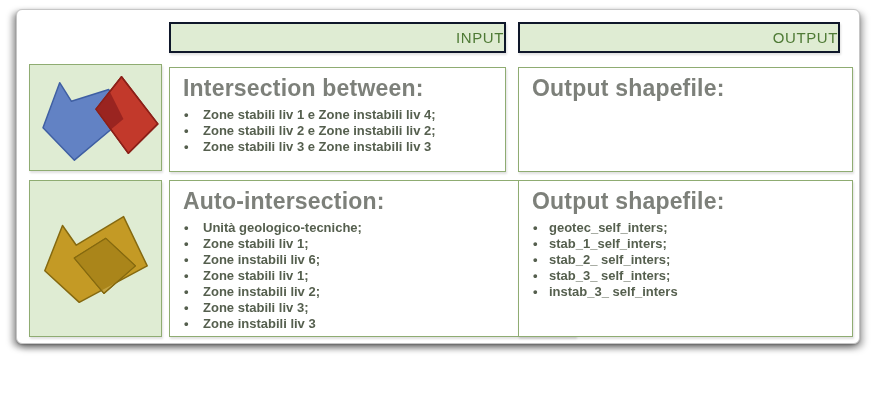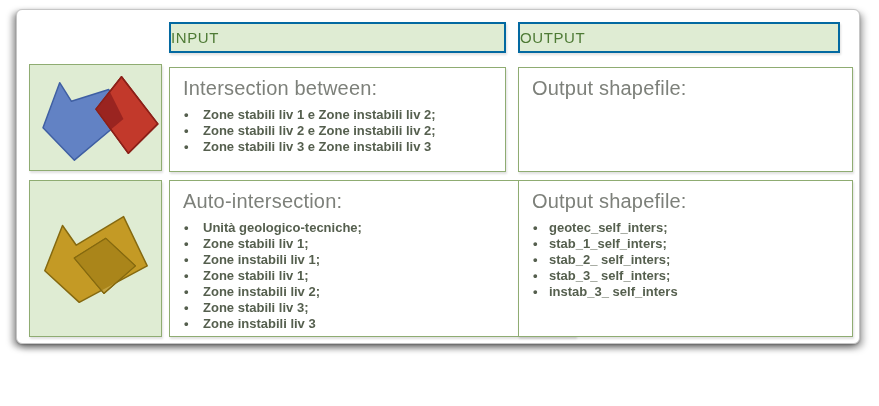--- a/index.html
+++ b/index.html
@@ -18,38 +18,38 @@
     box-shadow: -4px 3px 6px rgba(0,0,0,0.35), 3px 4px 7px rgba(0,0,0,0.35), 0 1px 2px rgba(0,0,0,0.2);
   }
   .cell {
     position: absolute;
     border: 1px solid #8fac72;
     background: #ffffff;
     box-shadow: 1px 2px 2px rgba(0,0,0,0.12);
   }
   .cell.green { background: #dfecd3; }
   .hdr {
-    display: flex; align-items: center; justify-content: flex-start;
-    border: 2px solid #0369a1;
+    display: flex; align-items: center; justify-content: flex-end;
+    border: 2px solid #0f172a;
   }
   .hdr span {
     font-size: 15px; letter-spacing: 0.6px; color: #4e7a35;
   }
   #hdr-input  { left: 152px; top: 12px; width: 337px; height: 31px; }
   #hdr-output { left: 501px; top: 12px; width: 322px; height: 31px; }
   #icon1-cell { left: 12px;  top: 54px;  width: 133px; height: 107px; }
   #input1     { left: 152px; top: 57px;  width: 337px; height: 105px; }
   #output1    { left: 501px; top: 57px;  width: 335px; height: 105px; }
   #icon2-cell { left: 12px;  top: 170px; width: 133px; height: 157px; }
   #input2     { left: 152px; top: 170px; width: 407px; height: 157px; }
   #output2    { left: 501px; top: 170px; width: 335px; height: 157px; }
 
   .content { padding: 7px 10px 0 13px; }
   .content h2 {
-    font-size: 20px; font-weight: 400; color: #7d807a;
+    font-size: 23px; font-weight: 700; color: #7d807a;
     letter-spacing: 0.2px; line-height: 26px;
   }
   .content ul { list-style: none; margin-top: 6px; }
   .content li {
     position: relative;
     font-size: 13px; font-weight: 700; color: #555f4e;
     line-height: 16px; padding-left: 20px;
   }
   .content li::before {
     content: "\2022";
@@ -83,21 +83,21 @@
       <g clip-path="url(#clipRed)">
         <polygon points="30,18 42,37 80,25 95,55 45,97 13,64" fill="#9a2420"></polygon>
       </g>
       <polygon points="93,12 130,60 100,90 67,45" fill="none" stroke="#8c2018" stroke-width="1.5" stroke-linejoin="round"></polygon>
     </svg>
   </div>
 
   <div class="cell content" id="input1">
     <h2>Intersection between:</h2>
     <ul>
-        <li>Zone stabili liv 1 e Zone instabili liv 2;</li>
+        <li>Zone stabili liv 1 e Zone instabili liv 4;</li>
         <li>Zone stabili liv 2 e Zone instabili liv 2;</li>
         <li>Zone stabili liv 3 e Zone instabili liv 3</li>
       </ul>
   </div>
 
   <div class="cell content output" id="output1">
     <h2>Output shapefile:</h2>
   </div>
 
   <div class="cell green icon-cell" id="icon2-cell">
@@ -114,21 +114,21 @@
       </g>
       <polygon points="45,78 77,58 107,86 75,114" fill="none" stroke="#85690f" stroke-width="1.2" stroke-linejoin="round"></polygon>
     </svg>
   </div>
 
   <div class="cell content" id="input2">
     <h2>Auto-intersection:</h2>
     <ul>
         <li>Unità geologico-tecniche;</li>
         <li>Zone stabili liv 1;</li>
-        <li>Zone instabili liv 1;</li>
+        <li>Zone instabili liv 6;</li>
         <li>Zone stabili liv 1;</li>
         <li>Zone instabili liv 2;</li>
         <li>Zone stabili liv 3;</li>
         <li>Zone instabili liv 3</li>
       </ul>
   </div>
 
   <div class="cell content output" id="output2">
     <h2>Output shapefile:</h2>
     <ul>

